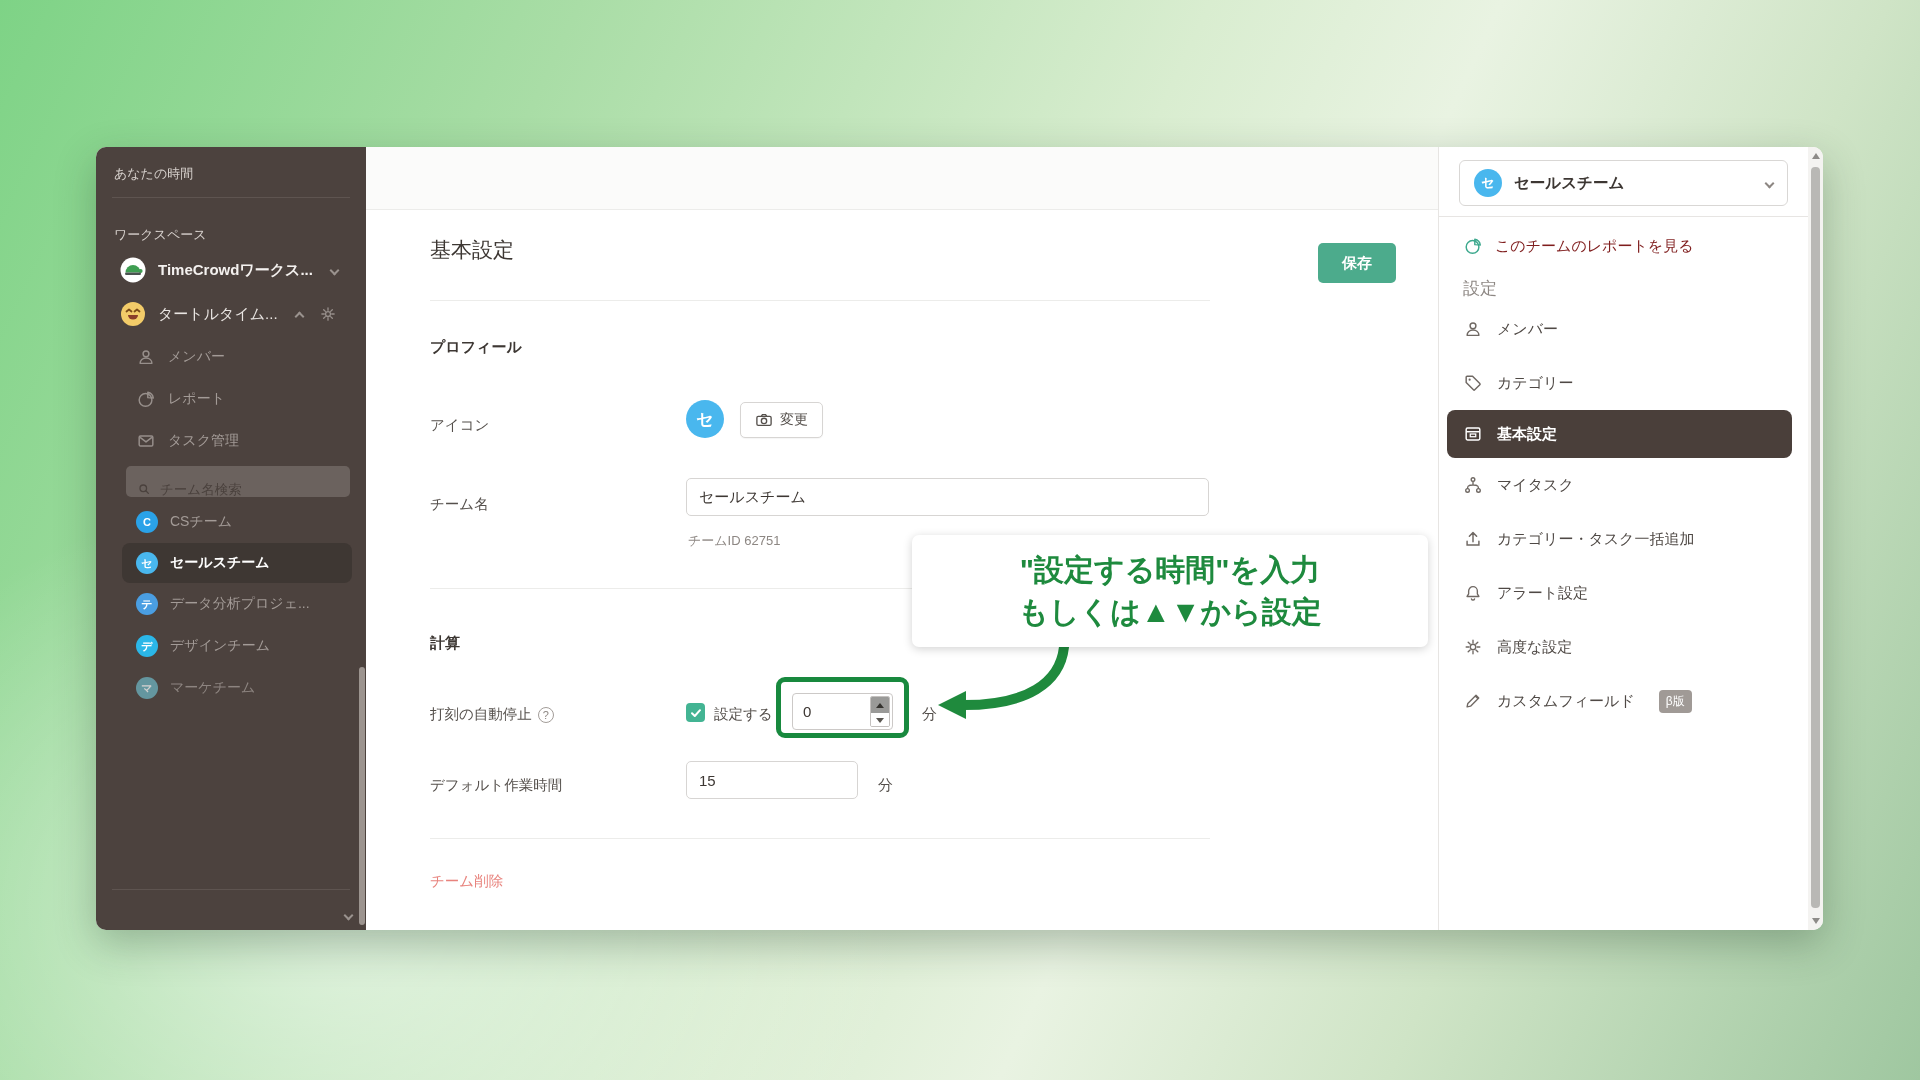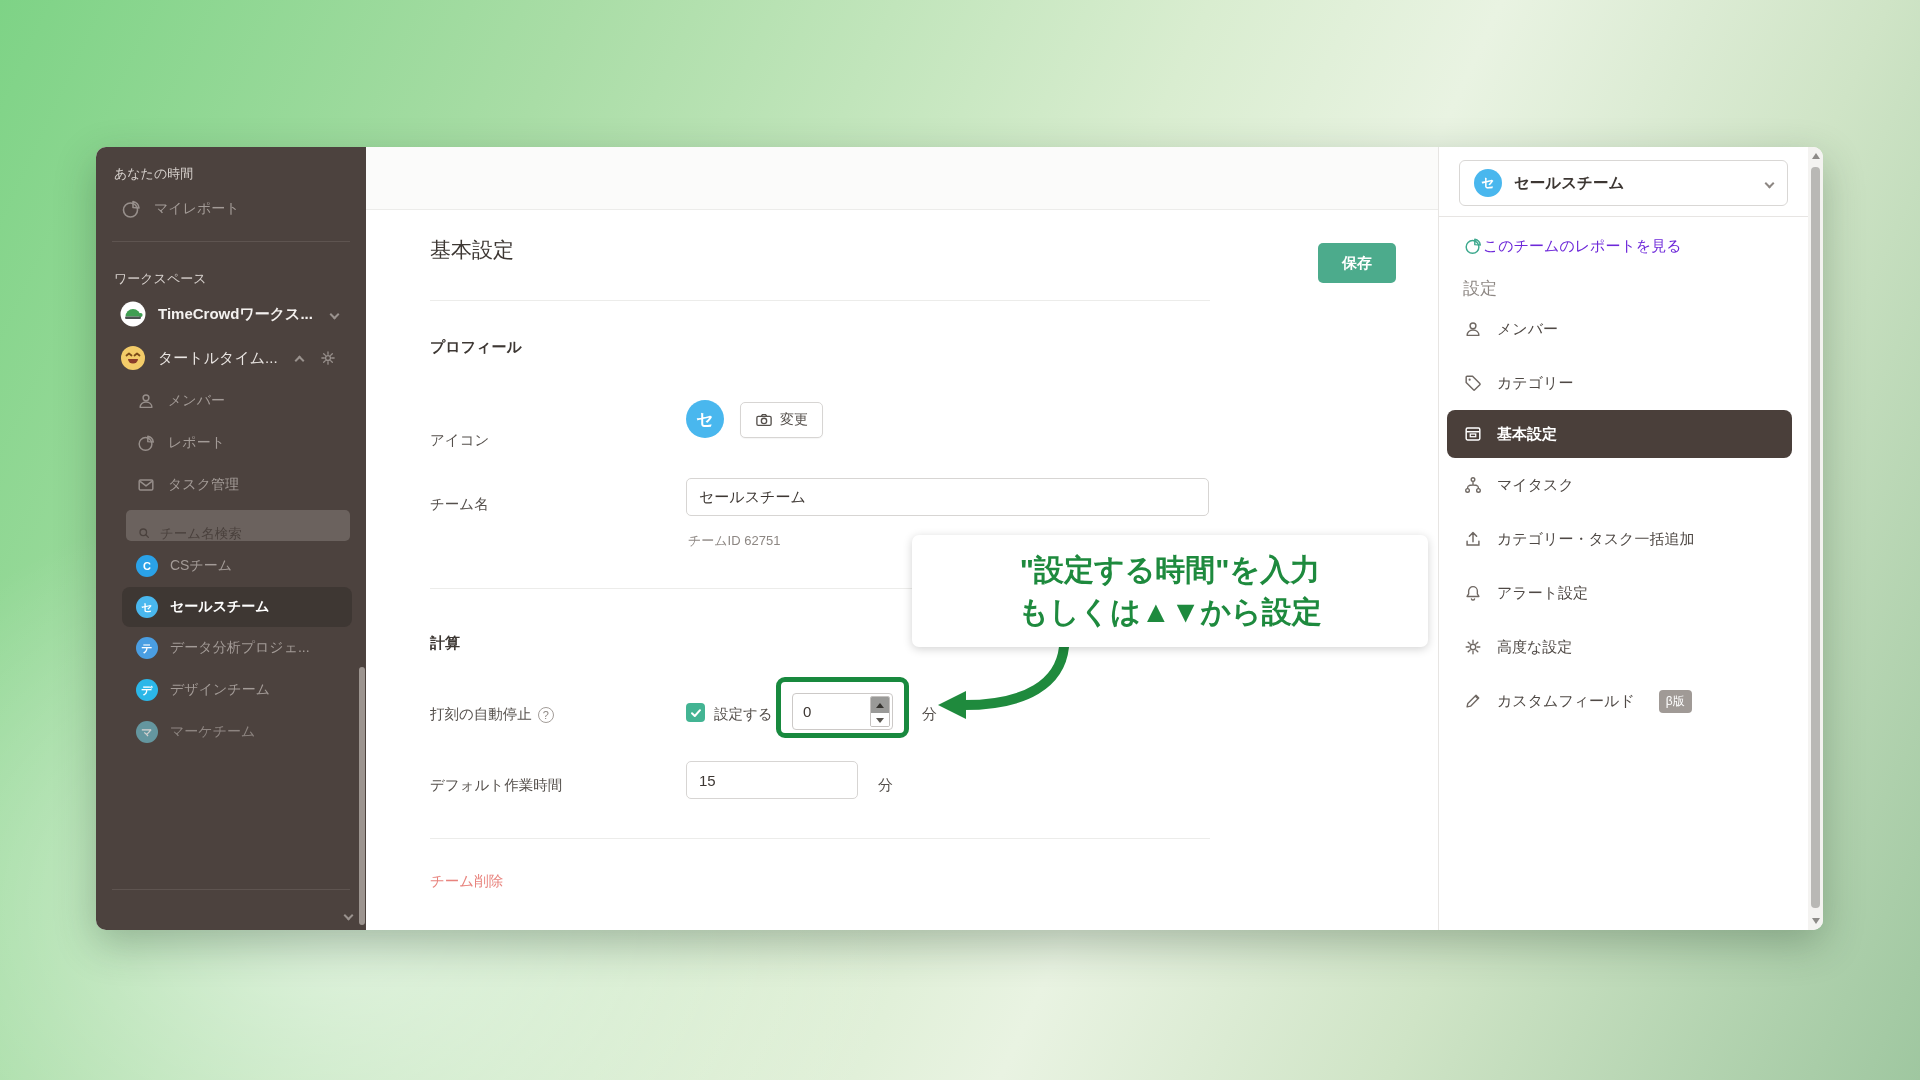--- a/index.html
+++ b/index.html
@@ -65,50 +65,41 @@
   
   .callout { position:absolute; left:546px; top:325px; width:516px; height:112px; background:#fff; border-radius:7px; box-shadow:0 2px 10px rgba(0,0,0,.18); display:flex; flex-direction:column; align-items:center; justify-content:center; z-index:5; }
   .callout div { color:#1e8a3e; font-size:30px; font-weight:bold; line-height:42px; }
   .arrow-svg { position:absolute; left:566px; top:433px; z-index:4; }
   
   .rsb { width:370px; flex:none; background:#fff; border-left:1px solid #e7e5e3; display:flex; flex-direction:column; font-size:15px; }
   .selector { margin:13px 20px 0; height:46px; border:1px solid #d9d7d5; border-radius:6px; display:flex; align-items:center; gap:12px; padding:0 14px; cursor:pointer; }
   .selector .tava { width:28px; height:28px; font-size:13px; }
   .selector .name { font-weight:bold; color:#3d3733; font-size:15.5px; flex:1; }
   .rsb-div { border-top:1px solid #e7e5e3; margin-top:10px; }
-  .report-link { display:flex; align-items:center; color:#6d28d9; height:50px; padding-left:24px; margin-top:4px; cursor:pointer; }
+  .report-link { display:flex; align-items:center; gap:12px; color:#7f1d1d; height:50px; padding-left:24px; margin-top:4px; cursor:pointer; }
   .rsb-h { color:#8d8783; font-size:17px; margin:6px 0 2px 24px; }
   .rsb-item { display:flex; align-items:center; gap:14px; height:54px; padding-left:24px; color:#4f4945; cursor:pointer; }
   .rsb-item .icn { color:#6f6863; flex:none; }
   .rsb-item.sel { background:#4a3f3a; color:#fff; font-weight:bold; border-radius:8px; margin:0 16px 0 8px; padding-left:16px; height:48px; }
   .rsb-item.sel .icn { color:#fff; }
   .beta { background:#a09a96; color:#fff; font-size:12px; border-radius:4px; padding:3px 7px; margin-left:10px; }
   
   .wsb { width:15px; flex:none; background:#f4f3f1; position:relative; }
   .wsb-up { position:absolute; top:6px; left:3.5px; border-bottom:6px solid #8d8b88; border-left:4px solid transparent; border-right:4px solid transparent; }
   .wsb-dn { position:absolute; bottom:6px; left:3.5px; border-top:6px solid #8d8b88; border-left:4px solid transparent; border-right:4px solid transparent; }
   .wsb-thumb { position:absolute; top:20px; bottom:22px; left:3px; width:9px; background:#b9b8b5; border-radius:4px; }
   .icn { display:inline-flex; }
 </style>
 </head>
 <body>
 
 <div class="window">
 
   <div class="lsb">
     <div class="lsb-h">あなたの時間</div>
-    <div class="lsb-row">
-      <span class="icn">
-        <svg width="22" height="22" viewBox="0 0 22 22">
-            <circle cx="10.5" cy="12" r="7" fill="none" stroke="#978f8b" stroke-width="1.6"></circle>
-            <path d="M13 3.5 a7.5 7.5 0 0 1 6 6.5 L13 9.5 Z" fill="none" stroke="#978f8b" stroke-width="1.6" stroke-linejoin="round"></path>
-          </svg>
-      </span>
-      <span>マイレポート</span>
-    </div>
     <div class="lsb-div"></div>
     <div class="lsb-h">ワークスペース</div>
     <div class="lsb-row">
       <span class="icn">
         <svg width="26" height="26" viewBox="0 0 26 26">
             <circle cx="13" cy="13" r="12.5" fill="#fff"></circle>
             <path d="M5.5 15.5 a7.5 7.5 0 0 1 15 0 Z" fill="#3f9e52"></path>
             <circle cx="20.6" cy="14" r="2" fill="#3f9e52"></circle>
             <rect x="5" y="15.5" width="16" height="2.6" rx="1.3" fill="#4a5250"></rect>
           </svg>
@@ -200,21 +191,21 @@
 
   <div class="main">
     <div class="main-topbar"></div>
     <div class="main-body">
       <div class="pg-title">基本設定</div>
       <button class="save-btn">保存</button>
       <div class="hdiv" style="top:90px;"></div>
 
       <div class="sec-h" style="top:128px;">プロフィール</div>
 
-      <div class="f-label" style="top:221px;">アイコン</div>
+      <div class="f-label" style="top:206px;">アイコン</div>
       <div class="avatar-lg">セ</div>
       <button class="change-btn">
         <span class="icn">
           <svg width="18" height="16" viewBox="0 0 20 18">
               <rect x="2" y="5" width="16" height="10" rx="1.5" fill="none" stroke="#55504c" stroke-width="1.5"></rect>
               <path d="M7 5 L8.2 3 h3.6 L13 5" fill="none" stroke="#55504c" stroke-width="1.5"></path>
               <circle cx="10" cy="10" r="3" fill="none" stroke="#55504c" stroke-width="1.5"></circle>
             </svg>
         </span>
         <span>変更</span>

